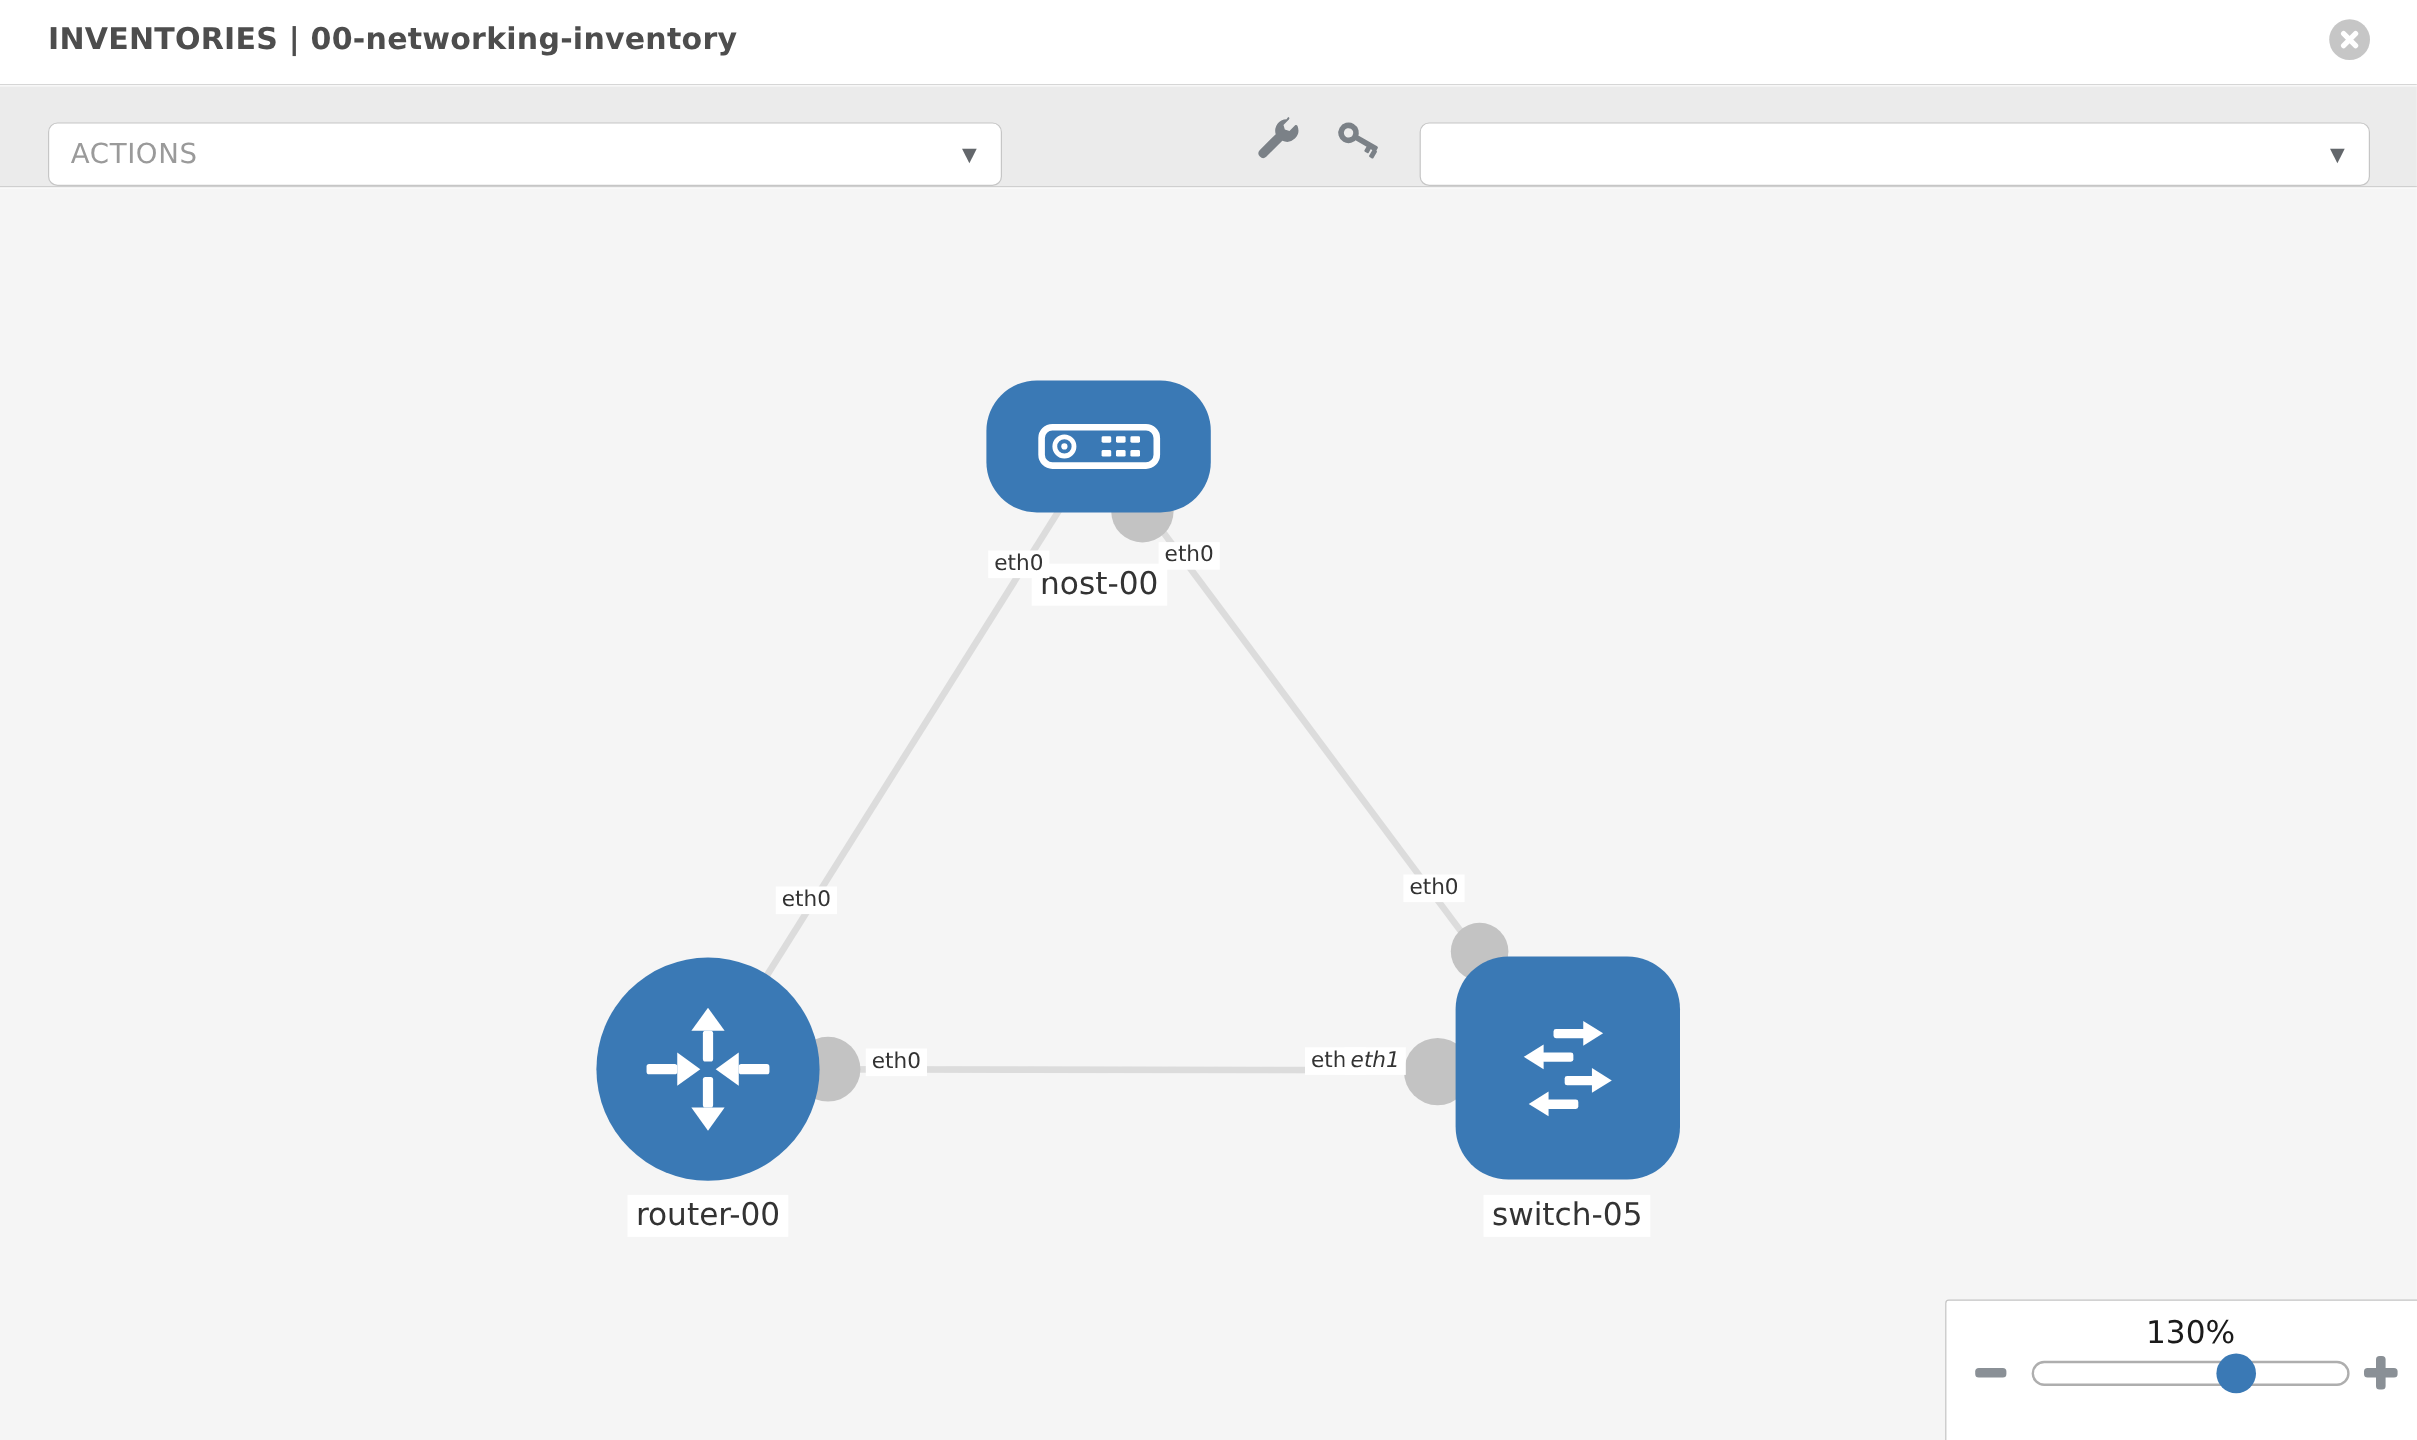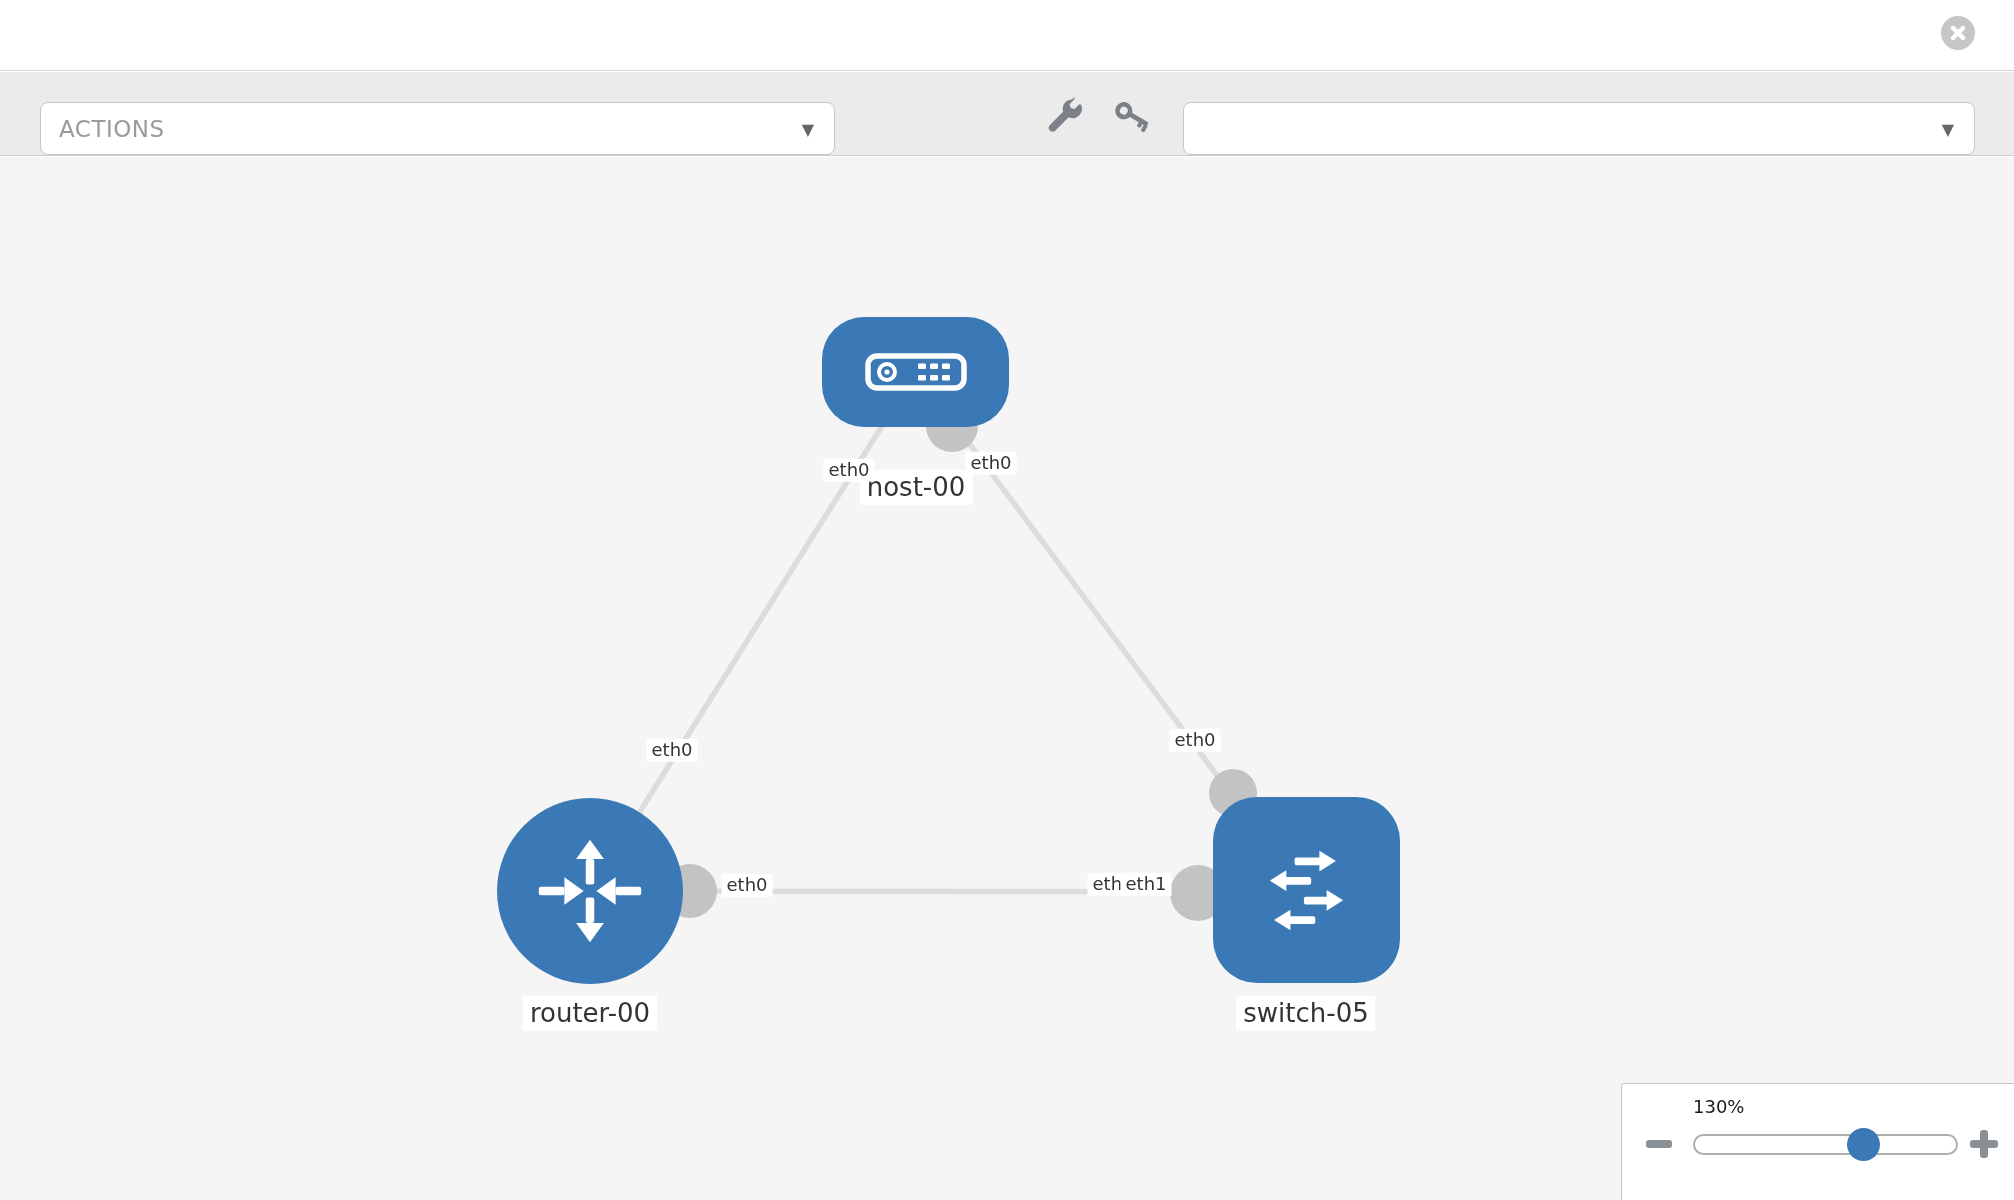--- a/index.html
+++ b/index.html
@@ -44,41 +44,42 @@
   .node-switch { left:1213px; top:640px; width:187px; height:186px; border-radius:44px; }
 
   .chip { position:absolute; transform:translate(-50%,-50%); background:#fff; color:#333;
     white-space:nowrap; line-height:1.25; }
   .name-chip { font-size:26px; padding:1px 7px; }
   .if-chip { font-size:18px; padding:0 5px;text-align:right; }
 
   
   .zoom-panel { position:absolute; left:1621px; top:926px; width:400px; height:140px;
     background:#fff; border:1px solid #c4c4c4; border-radius:3px; }
-  .zoom-value { position:absolute; left:71px; top:12px; width:265px; text-align:left;
-    font-size:18px; color:#1a1a1a; }
+  .zoom-value { position:absolute; left:71px; top:12px; width:265px; text-align:center;
+    font-size:26px; color:#1a1a1a; }
   .zoom-minus, .zoom-plus { position:absolute; top:46px; cursor:pointer; }
   .zoom-minus { left:24px; }
   .zoom-plus { left:348px; }
   .bar { background:#8a9096; border-radius:3px; }
   .minus-bar { width:26px; height:8px; margin-top:10px; }
   .plus-shape { position:relative; width:28px; height:28px; }
   .plus-shape::before { content:""; position:absolute; left:0; top:10px; width:28px; height:8px;
     background:#8a9096; border-radius:3px; }
   .plus-shape::after { content:""; position:absolute; left:10px; top:0; width:8px; height:28px;
     background:#8a9096; border-radius:3px; }
   .zoom-track { position:absolute; left:71px; top:50px; width:265px; height:21px; background:#fff;
     border:2px solid #aeaeae; border-radius:11px; cursor:pointer; }
   .zoom-thumb { position:absolute; left:225px; top:44px; width:33px; height:33px; border-radius:50%;
     background:#3a79b5; cursor:grab; }
 </style>
 </head>
 <body>
 
 <div class="header">
+  <div class="page-title">INVENTORIES | 00-networking-inventory</div>
   <div class="close-btn">
     <svg width="16" height="16" viewBox="0 0 16 16">
       <line x1="3" y1="3" x2="13" y2="13" stroke="#fff" stroke-width="4.4" stroke-linecap="round"></line>
       <line x1="13" y1="3" x2="3" y2="13" stroke="#fff" stroke-width="4.4" stroke-linecap="round"></line>
     </svg>
   </div>
 </div>
 
 <div class="toolbar">
   <div class="select-box actions-box">
@@ -169,21 +170,21 @@
   <div class="chip name-chip" style="left:916px;  top:300px;margin-top:30px;">host-00</div>
   <div class="chip name-chip" style="left:590px;  top:856px;text-align:center;">router-00</div>
   <div class="chip name-chip" style="left:1306px; top:856px;">switch-05</div>
 
   <div class="chip if-chip" style="left:849px;  top:313px;">eth0</div>
   <div class="chip if-chip" style="left:991px;  top:306px;">eth0</div>
   <div class="chip if-chip" style="left:672px;  top:593px;">eth0</div>
   <div class="chip if-chip" style="left:1195px; top:583px;">eth0</div>
   <div class="chip if-chip" style="left:747px;  top:728px;">eth0</div>
   <div class="chip if-chip" style="left:1113px; top:727px; z-index:1;">eth0</div>
-  <div class="chip if-chip" style="left:1146px; top:727px; z-index:2;">eth1</div>
+  <div class="chip if-chip" style="left:1146px; top:727px; z-index:2;font-style:italic;">eth1</div>
 
   <div class="zoom-panel">
     <div class="zoom-value">130%</div>
     <div class="zoom-minus">
       <div class="bar minus-bar"></div>
     </div>
     <div class="zoom-track"></div>
     <div class="zoom-thumb"></div>
     <div class="zoom-plus">
       <div class="plus-shape"></div>

